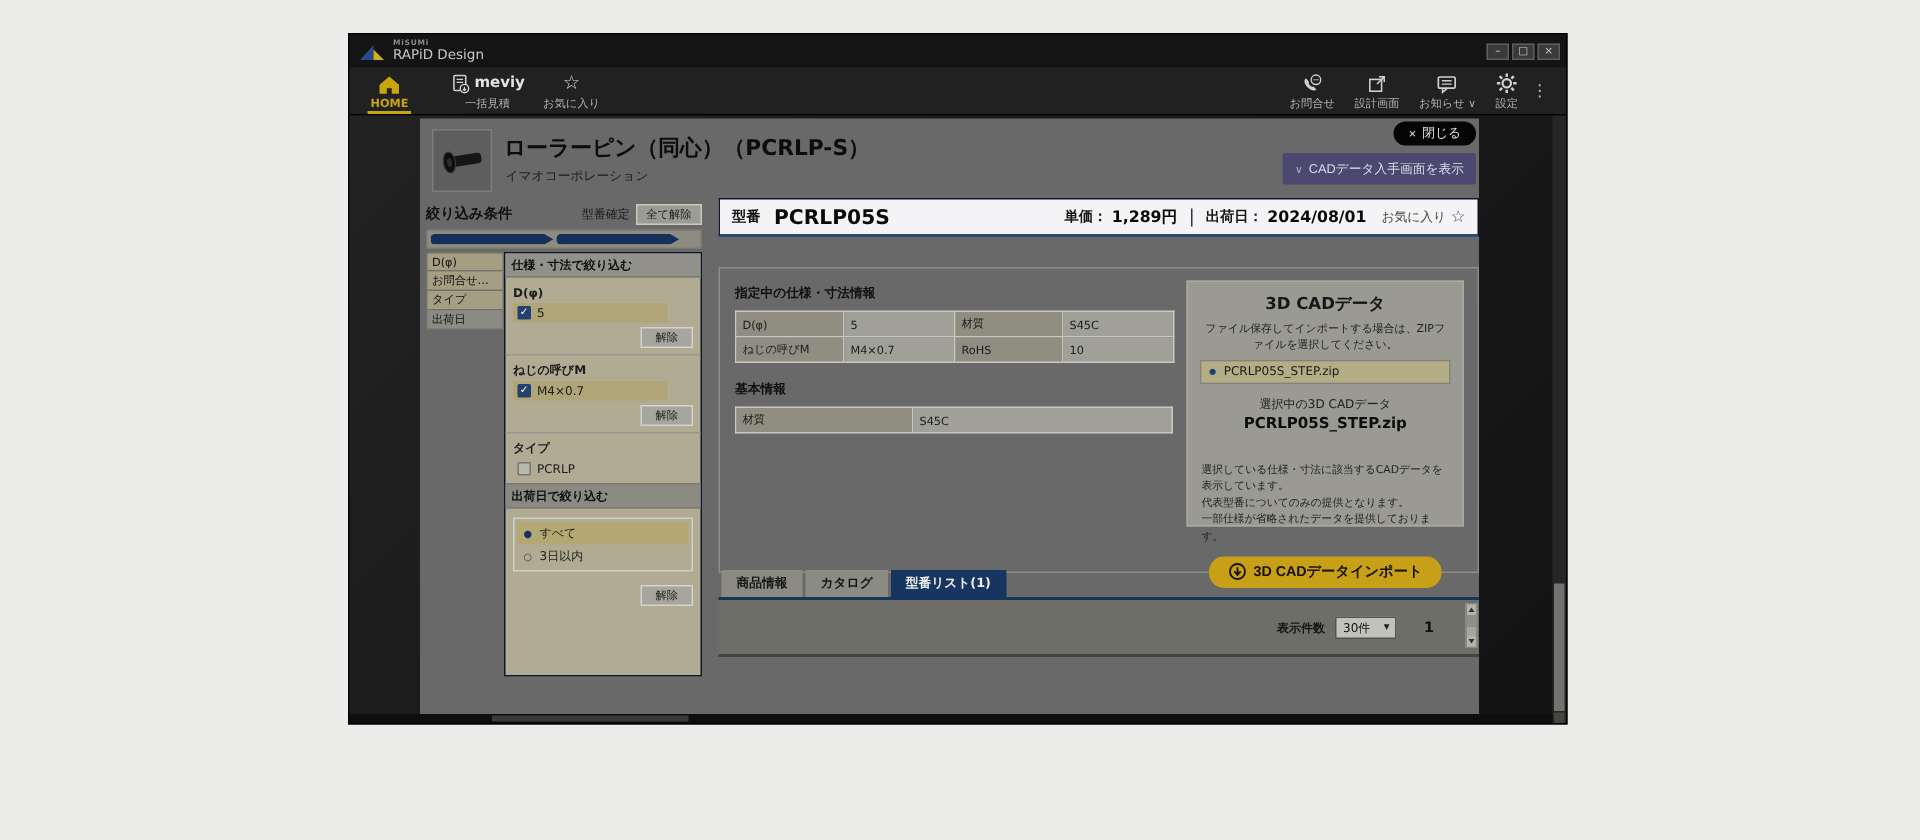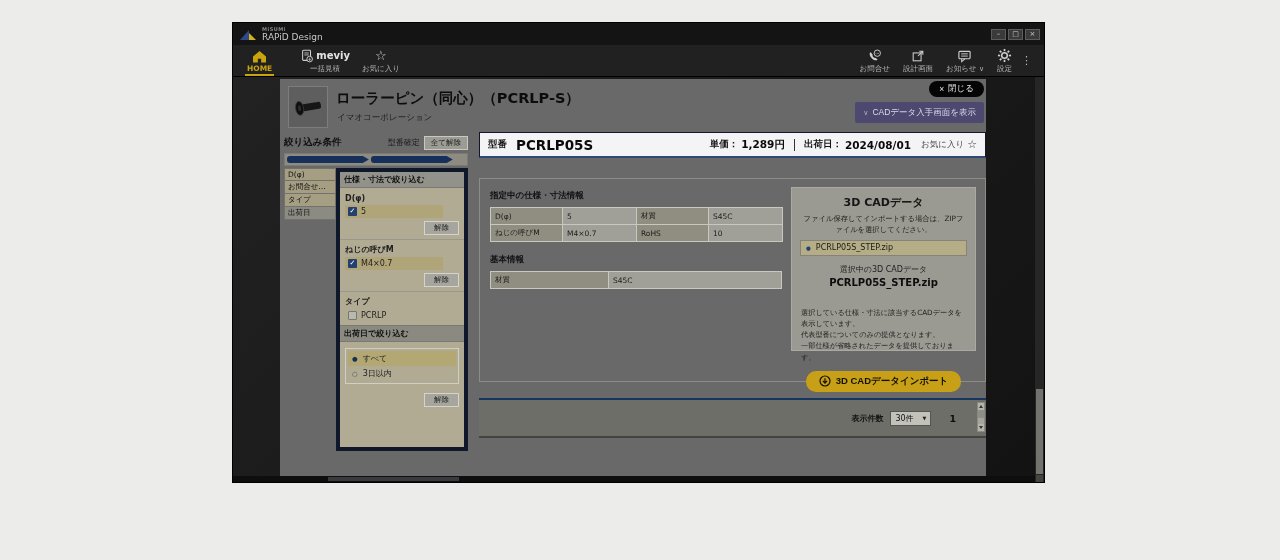--- a/index.html
+++ b/index.html
@@ -73,21 +73,21 @@
                  display:flex; align-items:stretch; gap:2px; padding:2px; }
   .seg { width:46%; background:#16305c; border-radius:3px;
          clip-path:polygon(0 0, calc(100% - 6px) 0, 100% 50%, calc(100% - 6px) 100%, 0 100%); }
   .sb-body { display:flex; margin-top:2px; height:283px; }
   .sb-cats { width:52px; flex:none; }
   .cat { height:13px; line-height:12px; font-size:7.5px; padding-left:3px; color:#111;
          border:1px solid #72726a; border-top:none; white-space:nowrap; overflow:hidden; cursor:pointer; }
   .cat:first-child { border-top:1px solid #72726a; }
   .cat.tan { background:#a59e83; }
   .cat.grey { background:#8b8b84; }
-  .sb-spec { flex:1; border:4px solid #0f172a; background:#b1ab93; display:flex; flex-direction:column; }
+  .sb-spec { flex:1; border:1px solid #0f172a; background:#b1ab93; display:flex; flex-direction:column; }
   .spec-bar { background:#92928b; font-size:8px; font-weight:bold; color:#101010; padding:2px 4px;
               border-bottom:1px solid #7a7a72; white-space:nowrap; }
   .spec-body { padding:4px 5px 2px; font-size:8px; color:#1d1d1d; }
   .g-label { font-weight:bold; font-size:8px; margin:2px 0; }
   .opt { display:flex; align-items:center; gap:4px; padding:2px 3px; margin:1px 0; width:86%; cursor:pointer; }
   .opt.on { background:#b0a579; }
   .cb { width:9px; height:9px; flex:none; background:#24406e; color:#fff; font-size:7px; line-height:9px;
         text-align:center; border-radius:1px; }
   .cb.empty { background:#b9b9b0; border:1px solid #77776f; }
   .clear-row { text-align:right; margin:3px 0 2px; }
@@ -413,20 +413,25 @@
               <button class="cad-import">
                 <svg width="12" height="12" viewBox="0 0 12 12">
                   <circle cx="6" cy="6" r="5" fill="none" stroke="#151001" stroke-width="1.2"></circle>
                   <path d="M6 3.2 V7.8 M3.9 5.9 L6 8.2 L8.1 5.9" fill="none" stroke="#151001" stroke-width="1.2"></path>
                 </svg>
                 <span>3D CADデータインポート</span>
               </button>
             </div>
           </div>
 
+          <div class="tabs">
+            <div class="tab">商品情報</div>
+            <div class="tab">カタログ</div>
+            <div class="tab active">型番リスト(1)</div>
+          </div>
           <div class="tab-line"></div>
 
           <div class="list-area">
             <span class="disp-label">表示件数</span>
             <div class="disp-select">
               <span>30件</span>
               <span class="sel-arrow">▼</span>
             </div>
             <span class="page-num">1</span>
             <div class="mini-scroll">

